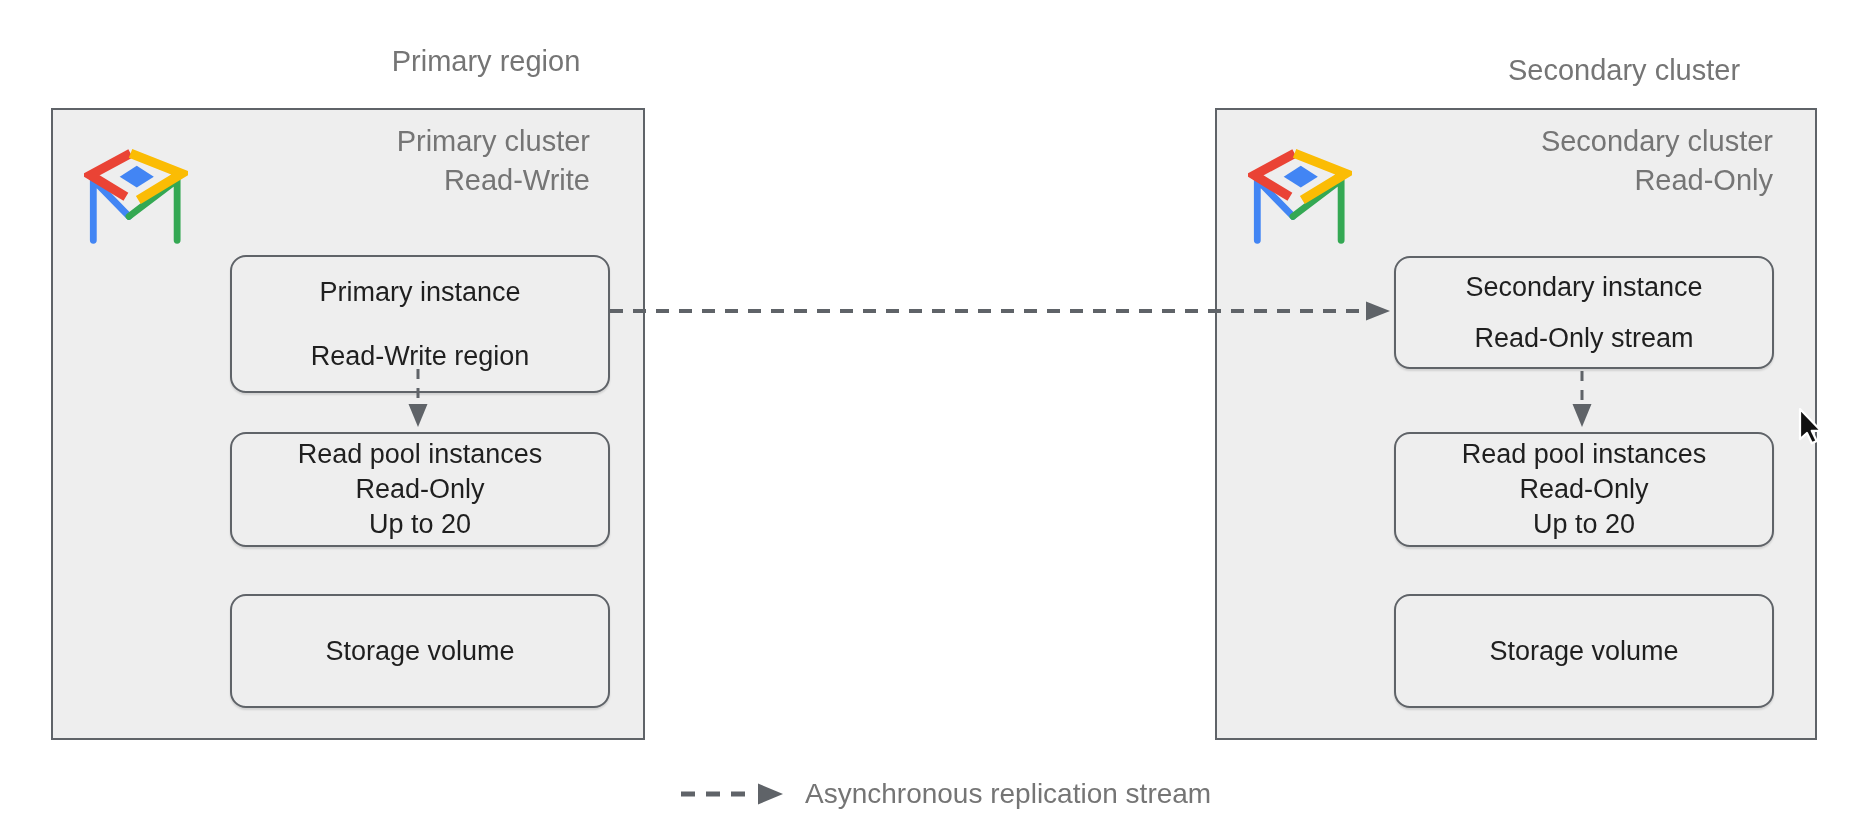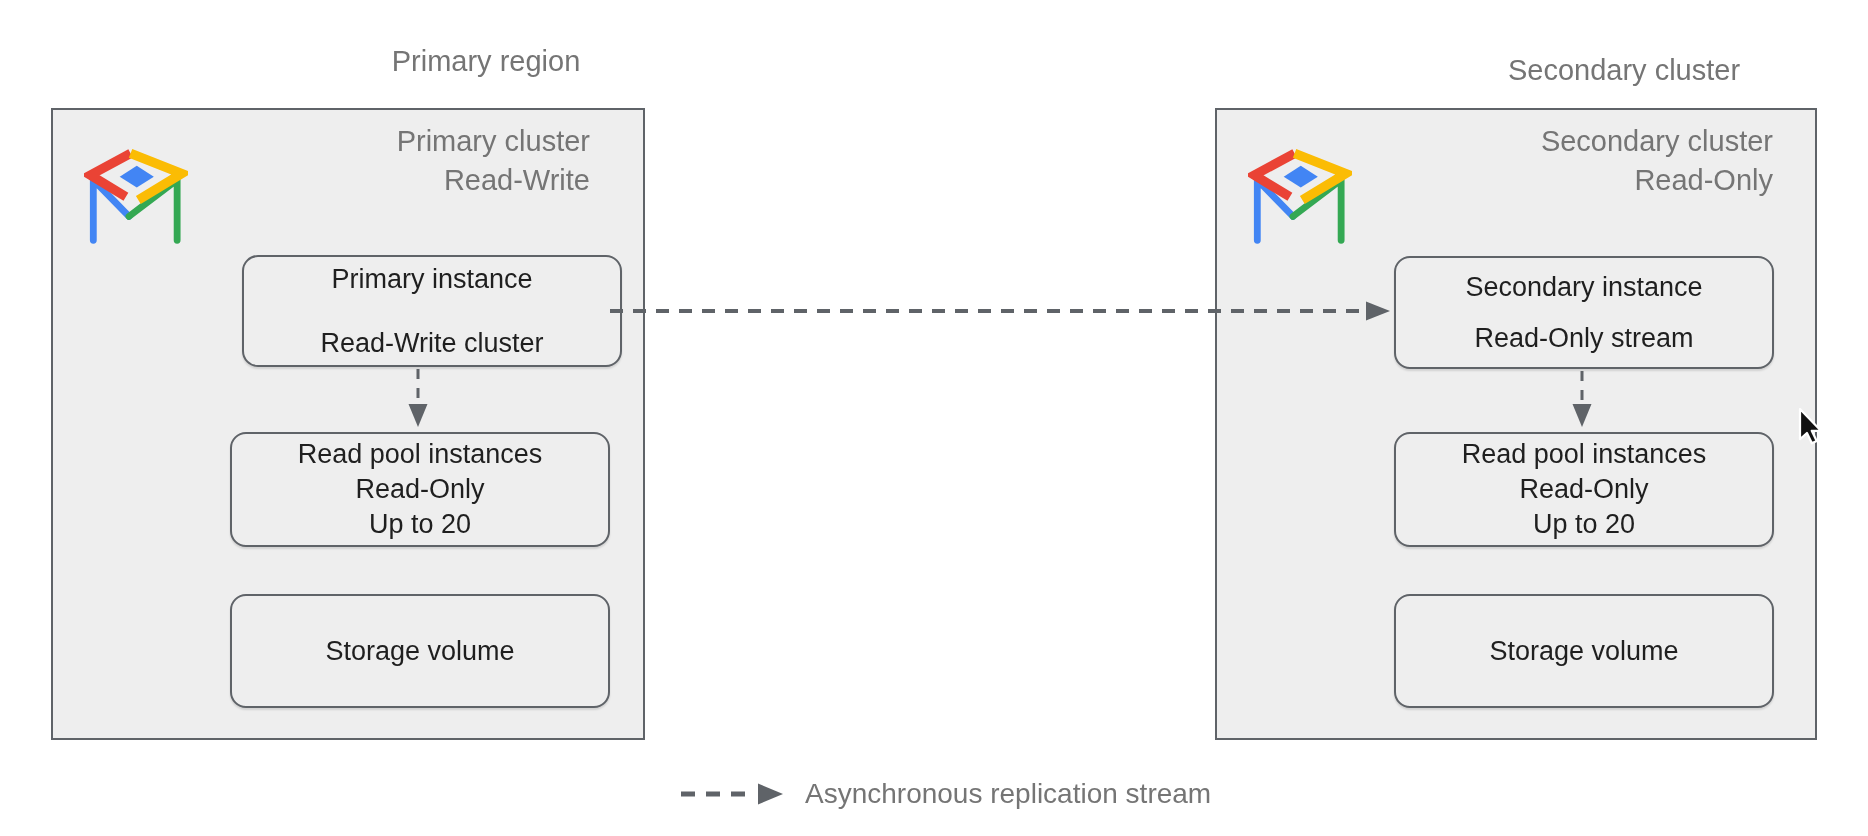--- a/index.html
+++ b/index.html
@@ -53,23 +53,23 @@
     <polyline points="30,310 30,115 145,233" fill="none" stroke="#4285F4" stroke-width="22" stroke-linecap="round" stroke-linejoin="round"></polyline>
     <polyline points="145,233 300,115 300,310" fill="none" stroke="#34A853" stroke-width="22" stroke-linecap="round" stroke-linejoin="round"></polyline>
     <polyline points="135,170 20,100 150,30" fill="none" stroke="#EA4335" stroke-width="30" stroke-linejoin="miter"></polyline>
     <polyline points="150,30 315,95 175,180" fill="none" stroke="#FBBC04" stroke-width="30" stroke-linejoin="miter"></polyline>
     <polygon points="170,70 225,105 170,140 115,105" fill="#4285F4"></polygon>
   </svg>
   <div class="cluster-title" style="right:53px;">
     <div>Primary cluster</div>
     <div>Read-Write</div>
   </div>
-  <div class="node" style="left:189px; top:145px; width:380px; height:112px;gap:29px;">
+  <div class="node" style="left:177px; top:145px; width:380px; height:138px;gap:29px;">
     <div>Primary instance</div>
-    <div>Read-Write cluster</div>
+    <div>Read-Write region</div>
   </div>
   <div class="node" style="left:177px; top:322px; width:380px; height:115px;">
     <div>Read pool instances</div>
     <div>Read-Only</div>
     <div>Up to 20</div>
   </div>
   <div class="node" style="left:177px; top:484px; width:380px; height:114px;">
     <div>Storage volume</div>
   </div>
 </div>

